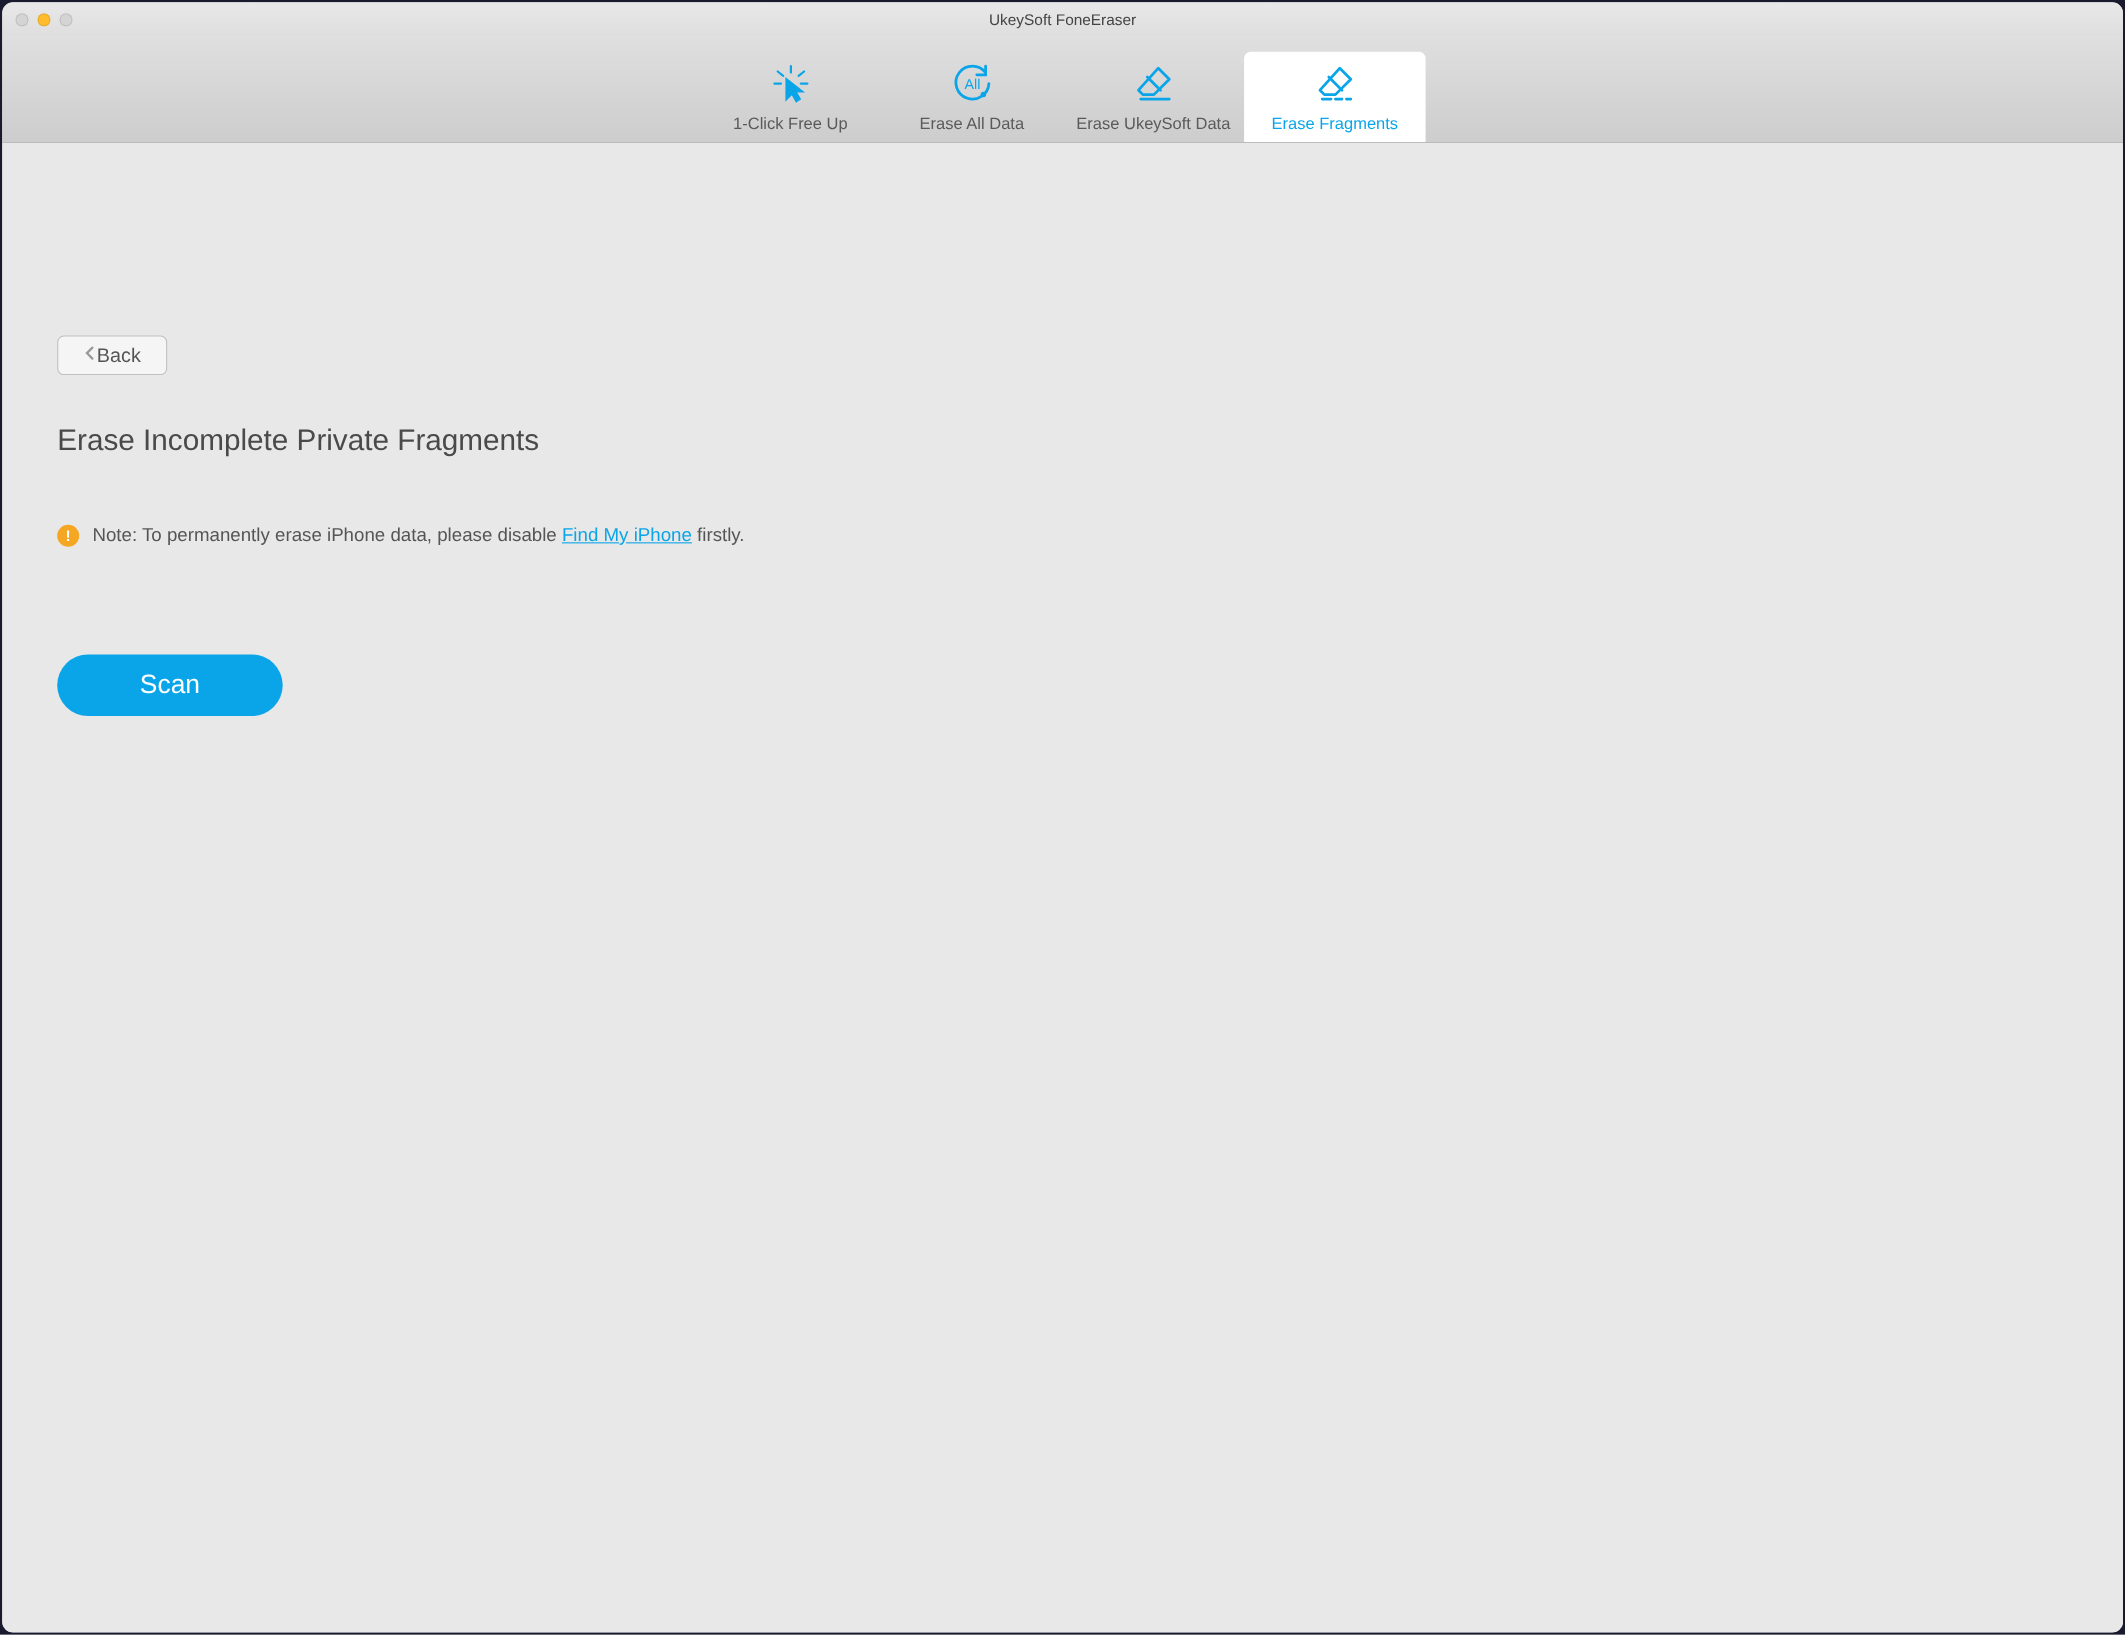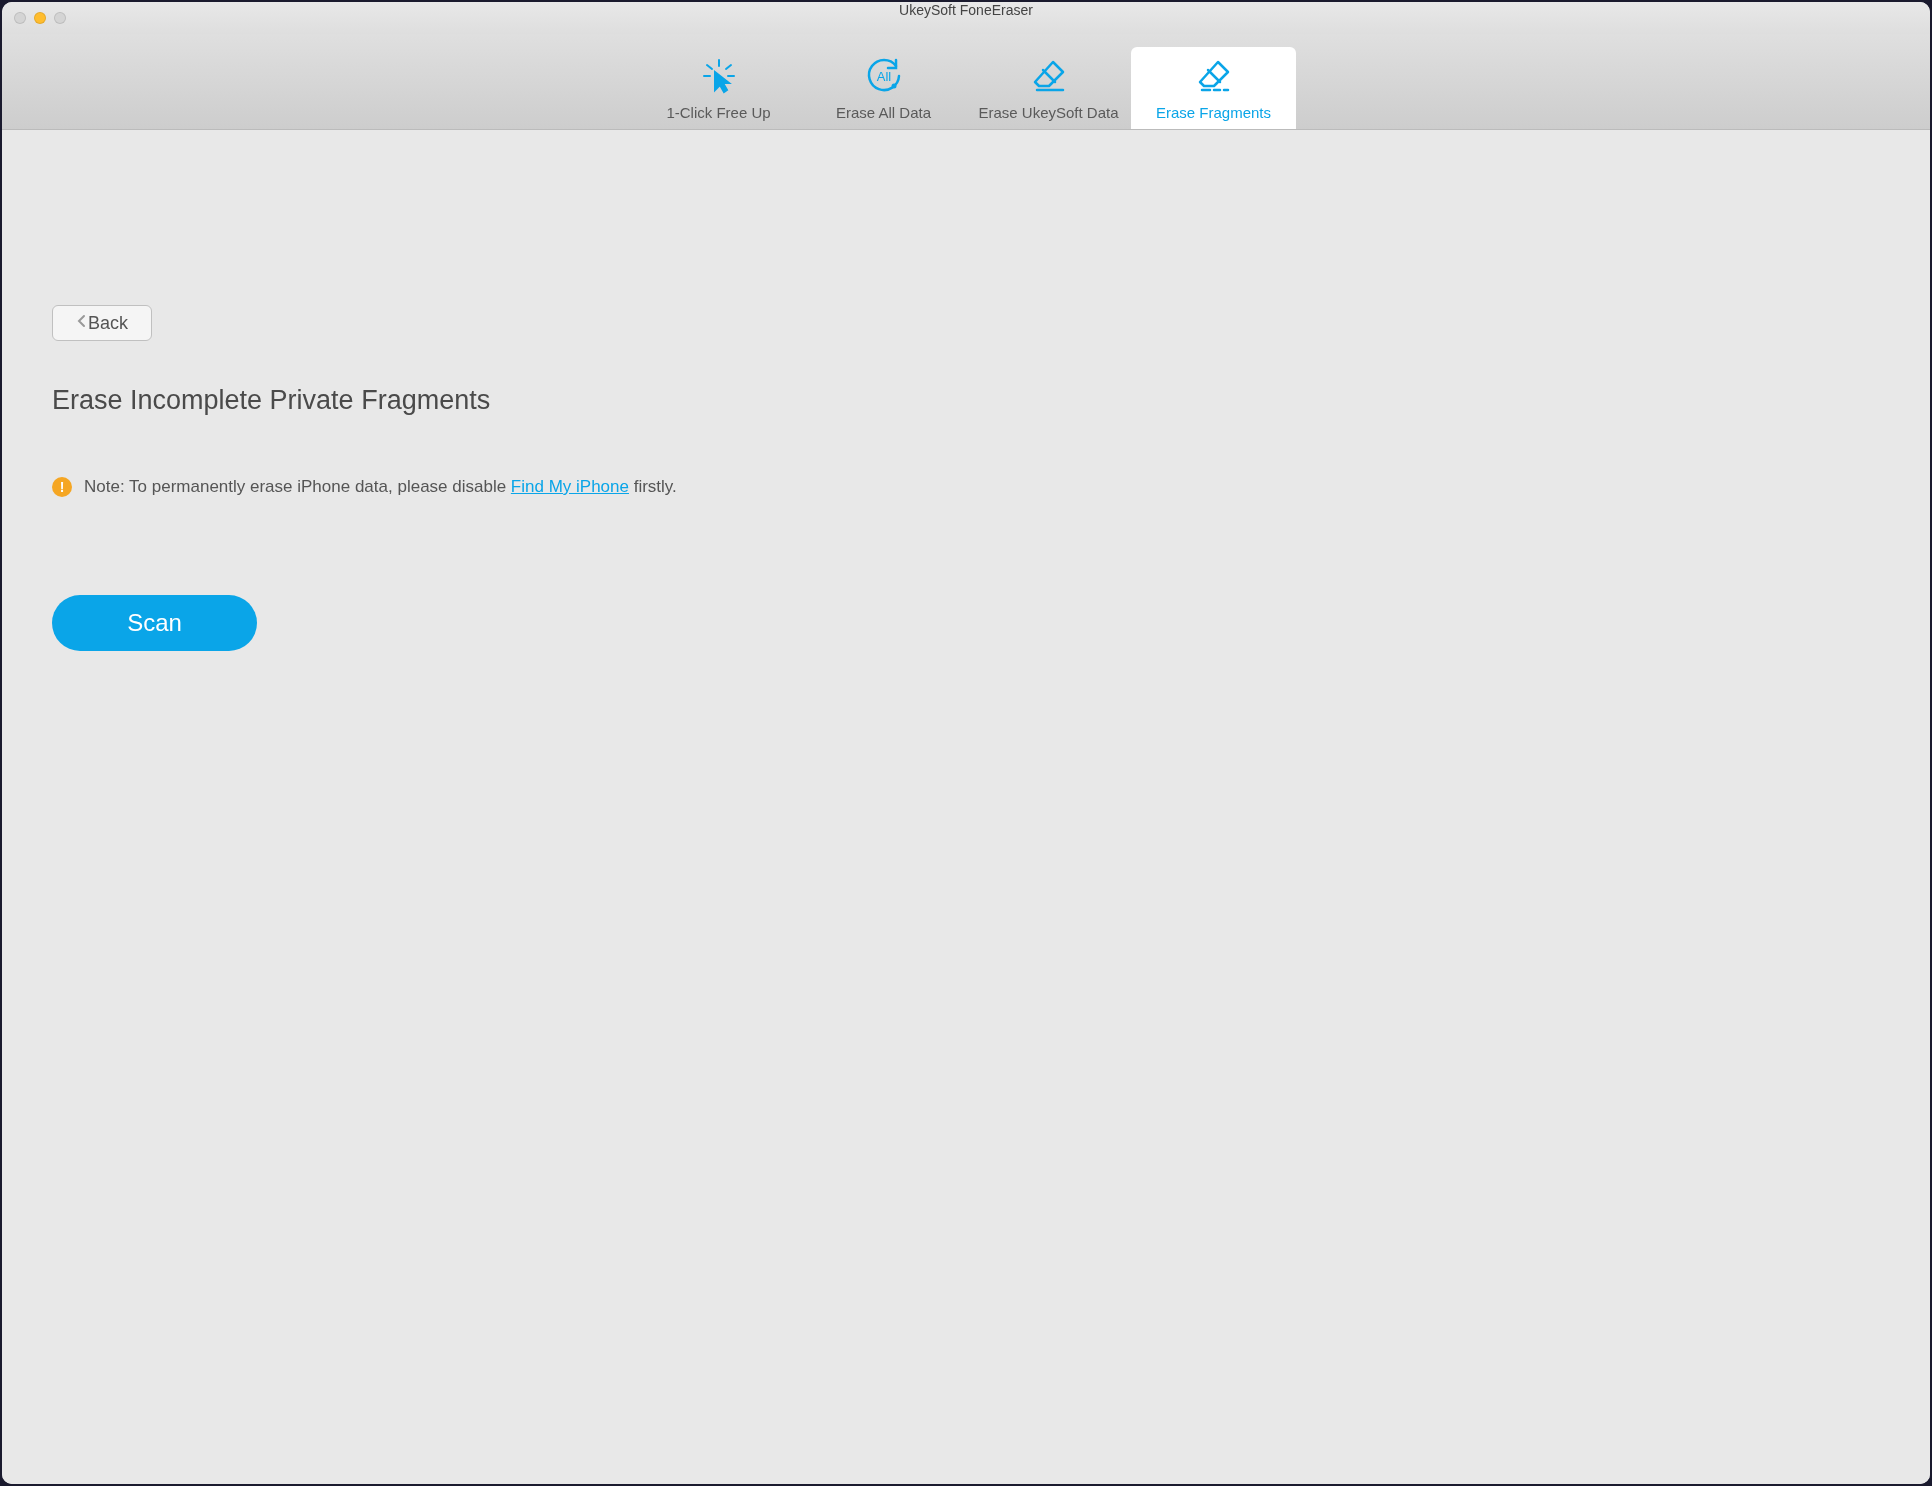--- a/index.html
+++ b/index.html
@@ -23,20 +23,21 @@
       background: #e8e8e8;
       border-radius: 10px;
       overflow: hidden;
       display: flex;
       flex-direction: column;
     }
     .titlebar {
       height: 32px;
       background: linear-gradient(to bottom, #e8e8e8, #dedede);
       display: flex;
+      align-items: center;
       position: relative;
     }
     .traffic-lights {
       display: flex;
       gap: 8px;
       padding-left: 12px;
       align-items: center;
     }
     .traffic-light {
       width: 12px;

